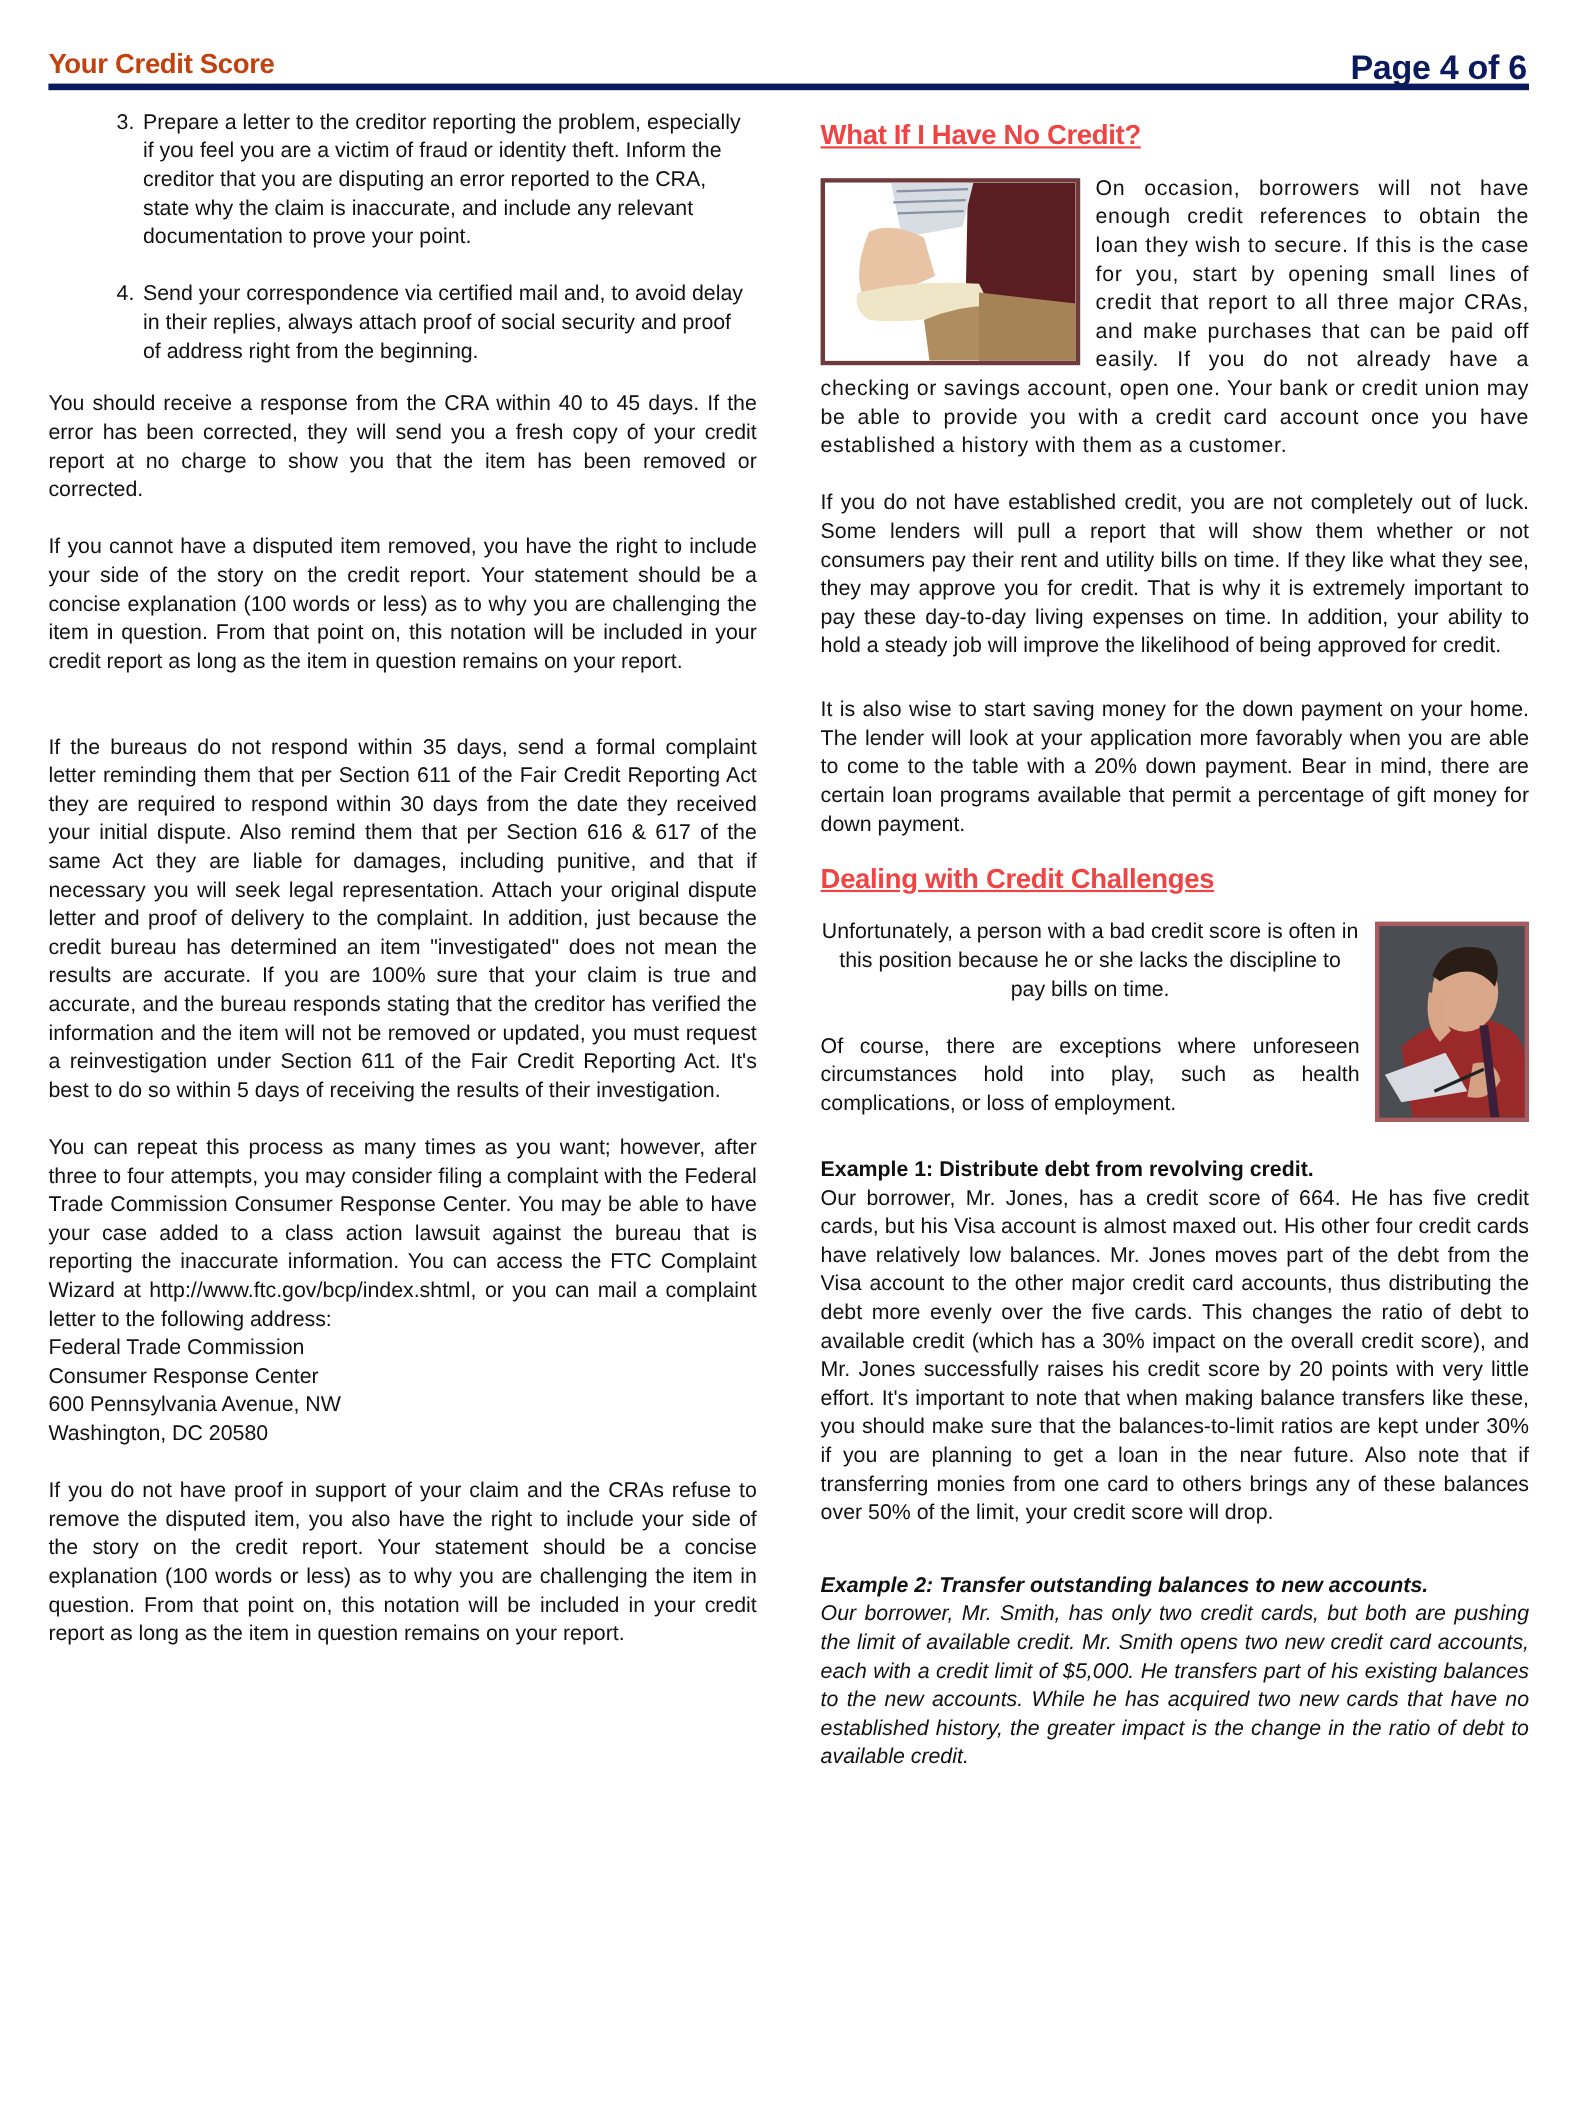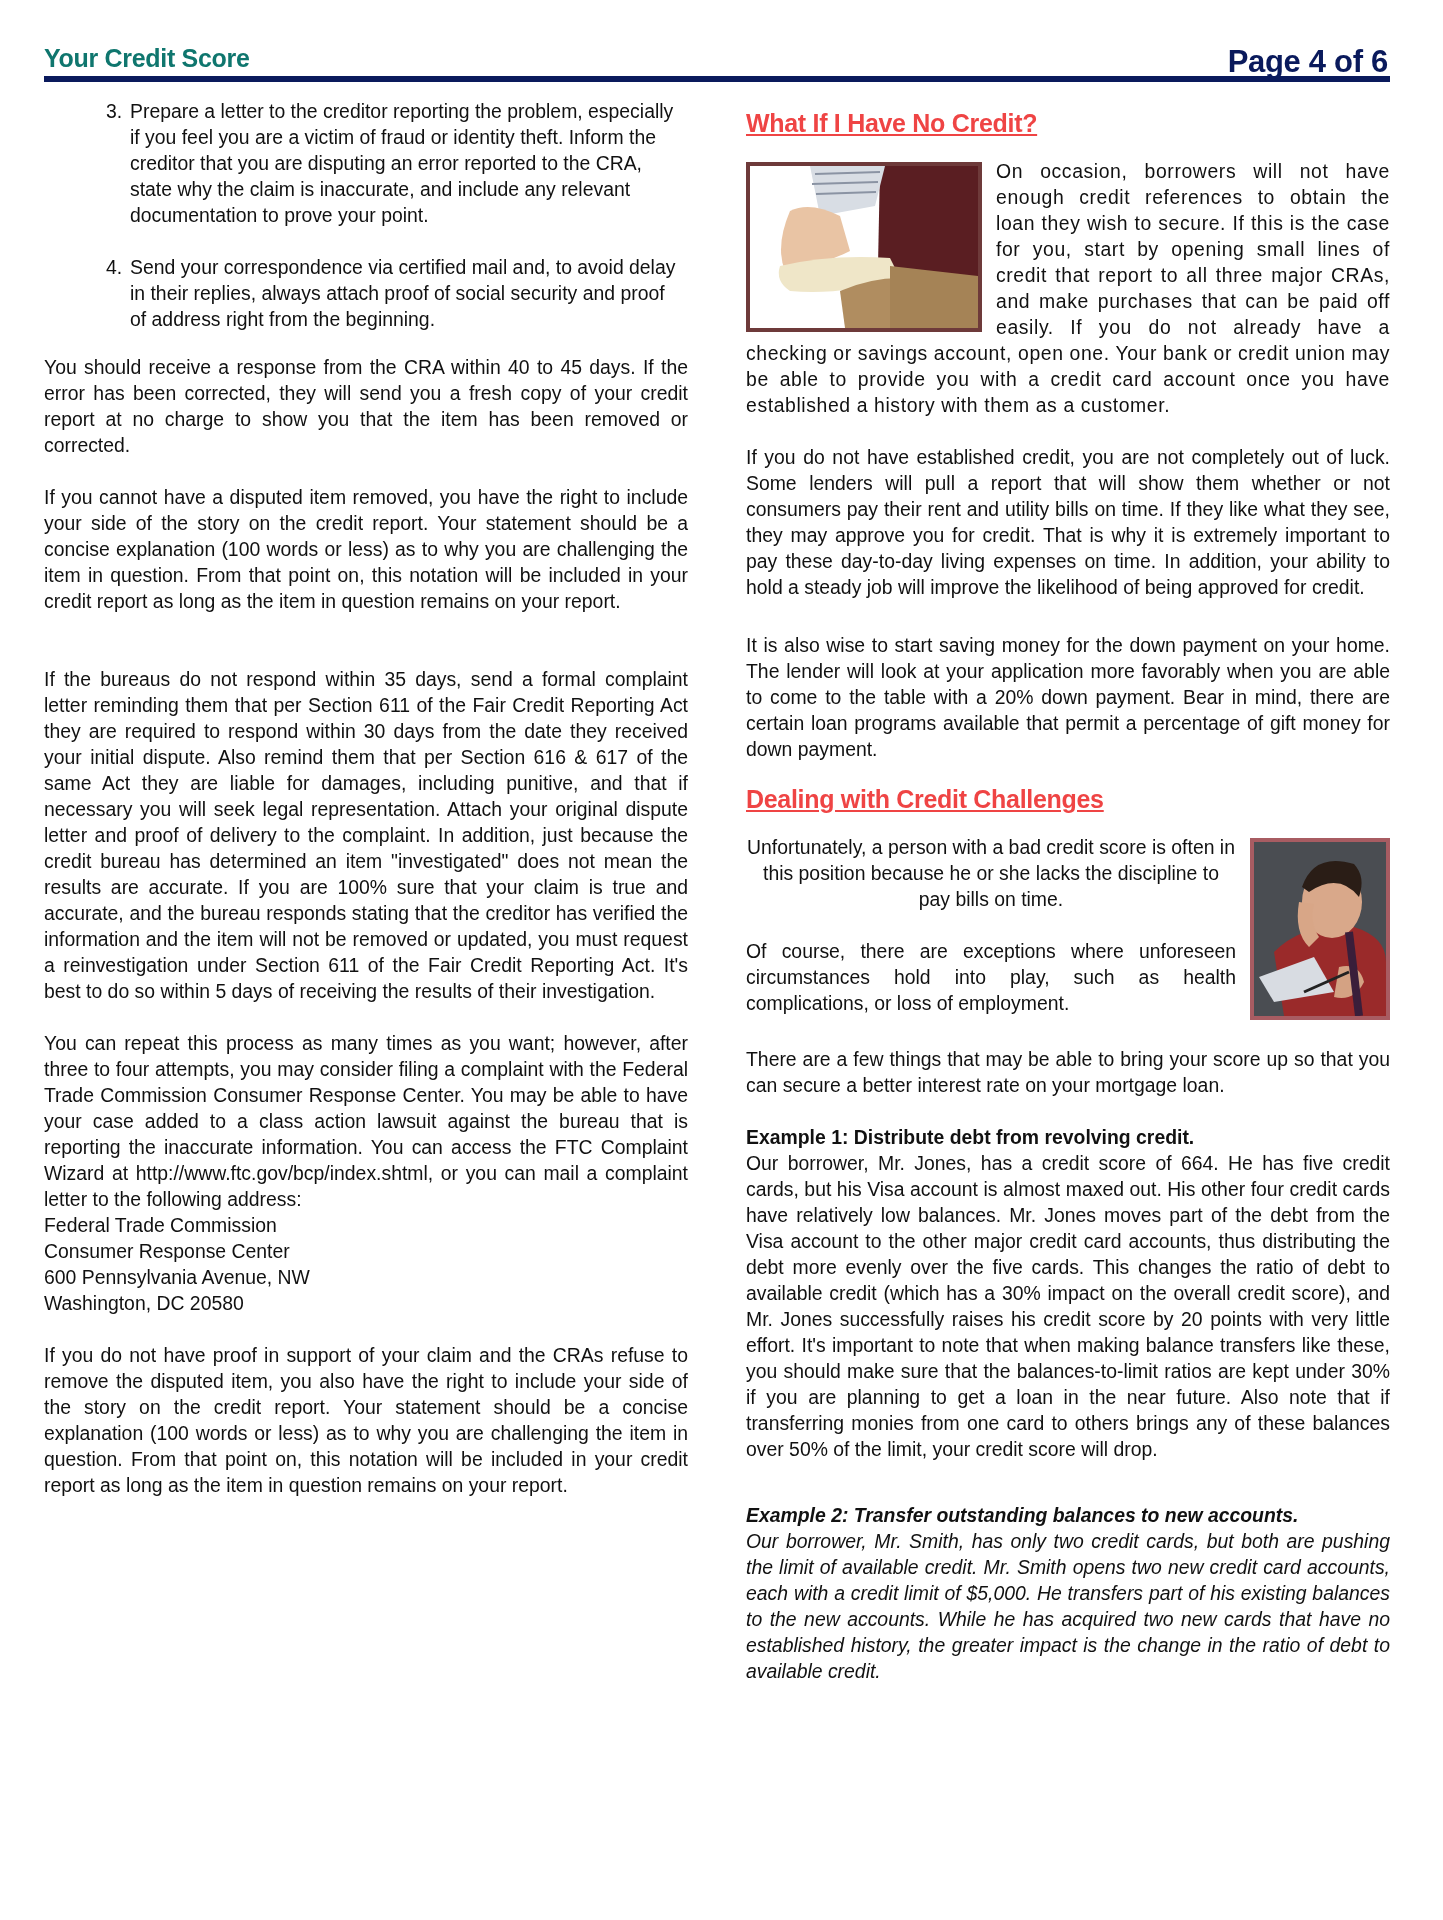--- a/index.html
+++ b/index.html
@@ -1,19 +1,19 @@
 <!DOCTYPE html>
 <html><head>
 <meta charset="utf-8">
 <style>
   html, body { margin: 0; padding: 0; background: #ffffff; }
   body { width: 1443px; height: 1920px; position: relative; overflow: hidden;
          font-family: "Liberation Sans", sans-serif; color: #111111; }
   .header { position: absolute; left: 44px; top: 44px; width: 1344px; height: 38px; }
-  .header-title { position: absolute; left: 0; top: 0; font-size: 25px; font-weight: bold; color: #0f766e; letter-spacing: -0.3px; }
+  .header-title { position: absolute; left: 0; top: 0; font-size: 25px; font-weight: bold; color: #c2410c; letter-spacing: -0.3px; }
   .header-page { position: absolute; right: 0; top: 0; font-size: 31px; font-weight: bold; color: #0a1a5c; letter-spacing: -0.3px; }
   .header-rule { position: absolute; left: 44px; top: 76px; width: 1346px; height: 6px; background: #0a1a5c; }
 
   .col { position: absolute; font-size: 19.4px; line-height: 26px; text-align: justify; }
   .col-left { left: 44px; top: 98px; width: 644px; }
   .col-right { left: 746px; top: 108px; width: 644px; }
 
   p { margin: 0; }
   .list { margin: 0; padding: 0; list-style: none; }
   .list li { position: relative; padding-left: 86px; padding-right: 6px; text-align: left; }
@@ -95,21 +95,20 @@
         <path d="M 5 135 L 60 115 L 80 150 L 20 160 Z" fill="#d8dce2"></path>
         <path d="M 85 125 Q 105 120 110 140 Q 100 160 80 155 Z" fill="#d4a283"></path>
         <path d="M 50 150 L 95 130" stroke="#222" stroke-width="3"></path>
         <path d="M 95 90 L 105 174" stroke="#3a1e3a" stroke-width="8"></path>
       </svg>
     </div>
     <p style="text-align:center;">Unfortunately, a person with a bad credit score is often in this position because he or she lacks the discipline to pay bills on time.</p>
     <p style="margin-top:26px;">Of course, there are exceptions where unforeseen circumstances hold into play, such as health complications, or loss of employment.</p>
   </div>
   <div style="clear:both;"></div>
-  <p style="margin-top:22px;">There are a few things that may be able to bring your score up so that you can secure a better interest rate on your mortgage loan.</p>
 
   <div style="margin-top:26px;">
     <div class="bold">Example 1: Distribute debt from revolving credit.</div>
     <p>Our borrower, Mr. Jones, has a credit score of 664. He has five credit cards, but his Visa account is almost maxed out. His other four credit cards have relatively low balances. Mr. Jones moves part of the debt from the Visa account to the other major credit card accounts, thus distributing the debt more evenly over the five cards. This changes the ratio of debt to available credit (which has a 30% impact on the overall credit score), and Mr. Jones successfully raises his credit score by 20 points with very little effort. It's important to note that when making balance transfers like these, you should make sure that the balances-to-limit ratios are kept under 30% if you are planning to get a loan in the near future. Also note that if transferring monies from one card to others brings any of these balances over 50% of the limit, your credit score will drop.</p>
   </div>
 
   <div style="margin-top:40px;font-style:italic;">
     <div class="bold">Example 2: Transfer outstanding balances to new accounts.</div>
     <p>Our borrower, Mr. Smith, has only two credit cards, but both are pushing the limit of available credit. Mr. Smith opens two new credit card accounts, each with a credit limit of $5,000. He transfers part of his existing balances to the new accounts. While he has acquired two new cards that have no established history, the greater impact is the change in the ratio of debt to available credit.</p>
   </div>

